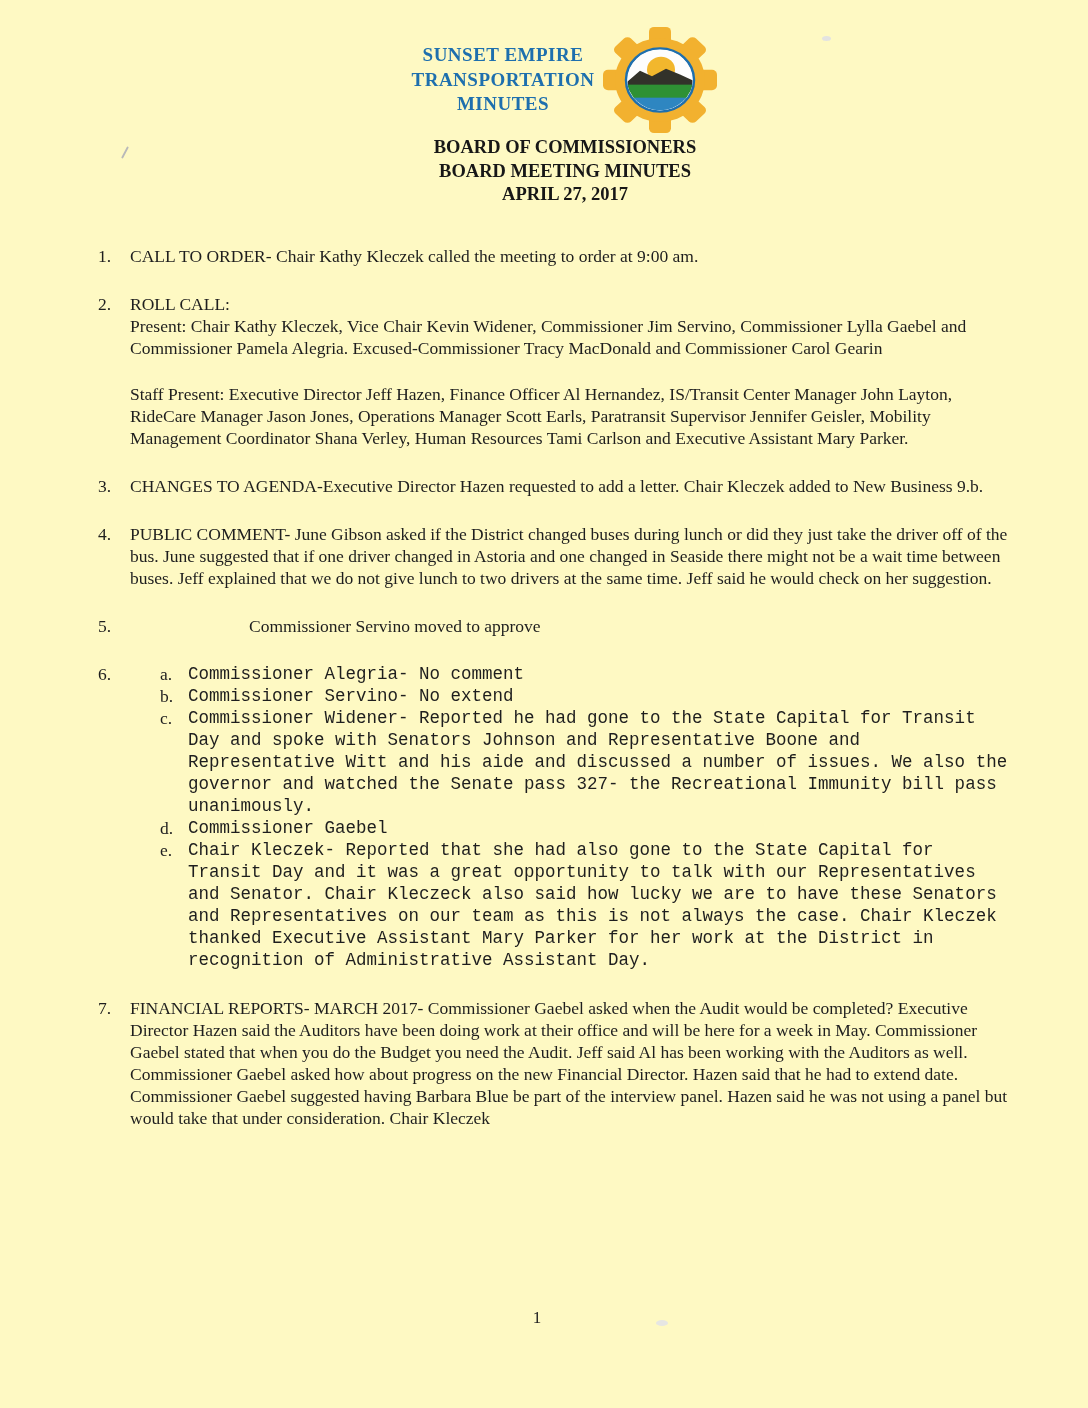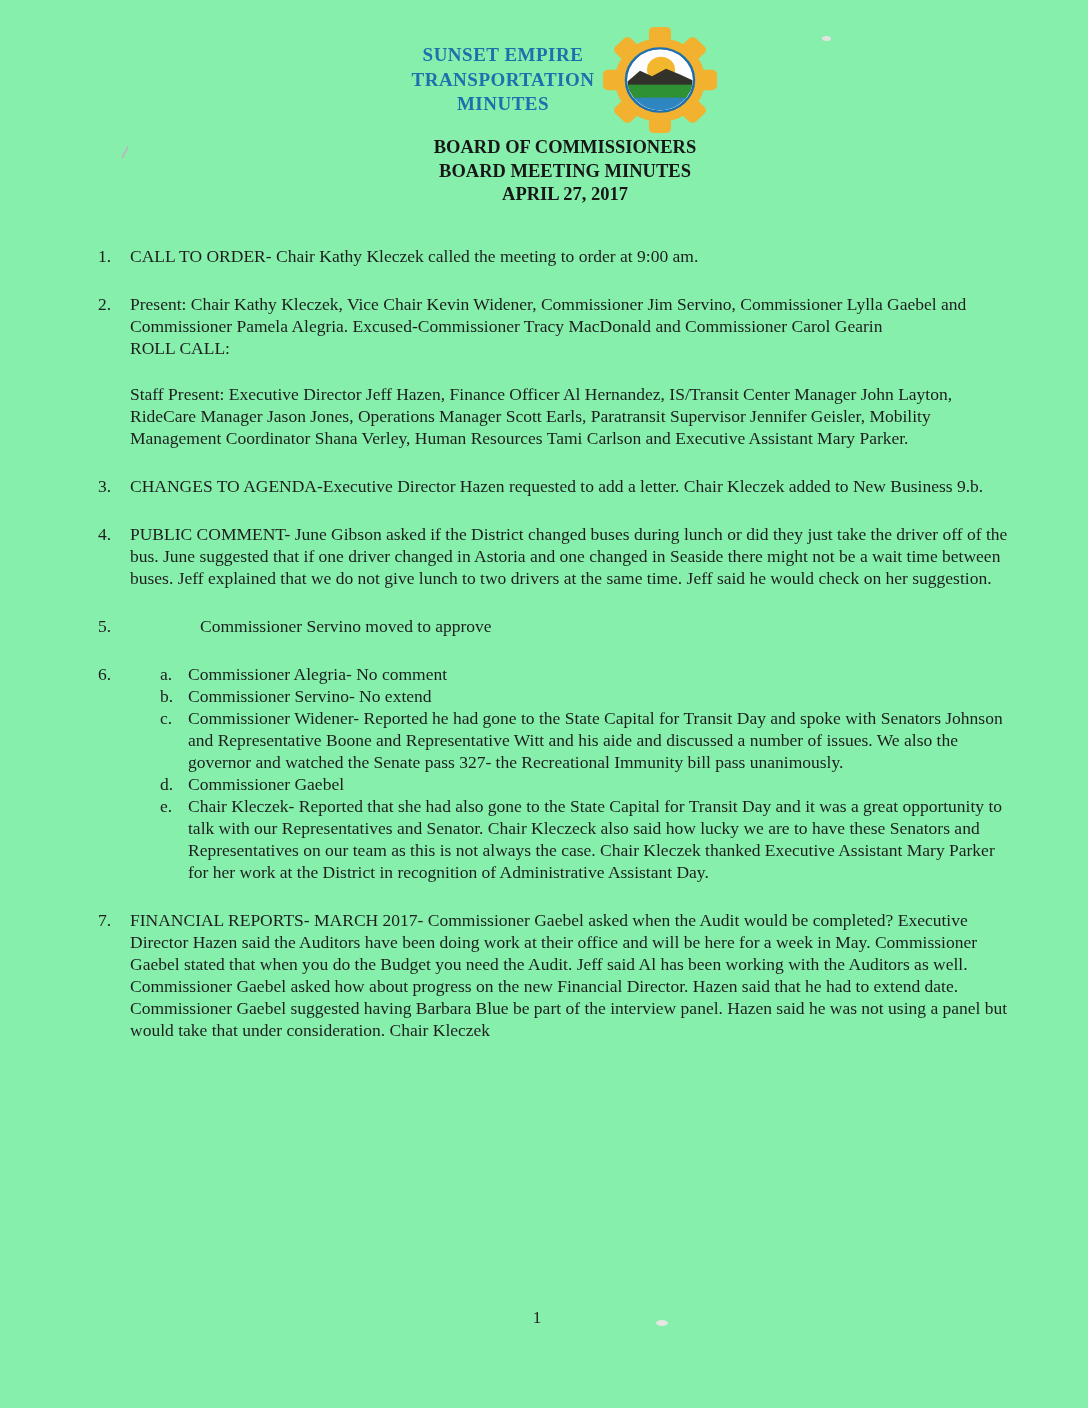--- a/index.html
+++ b/index.html
@@ -1,18 +1,18 @@
 <!DOCTYPE html>
 <html><head>
 <meta charset="utf-8">
 <style>
   html,body { margin:0; padding:0; background:#ffffff; }
   .page {
     position:relative; width:1088px; height:1408px; overflow:hidden;
-    background:#86efac; color:#1e1e1e;
+    background:#fef9c3; color:#1e1e1e;
     font-family:"Liberation Serif", serif;
   }
   
   .header { padding-top:26px; }
   .brand-row {
     display:flex; align-items:center; justify-content:center;
     gap:6px; transform:translateX(22px); height:108px;
   }
   .org-name {
     text-align:center; color:#1e6fae; font-weight:bold;
@@ -25,24 +25,24 @@
     font-weight:bold; font-size:18.5px; line-height:23.5px; color:#171717;
     margin-top:2px;
   }
   
   .content { margin-top:38px; padding:0 78px 0 98px; font-size:17.5px; line-height:22px; }
   .item { display:flex; margin-bottom:26px; }
   .item-num { width:32px; flex:0 0 auto; }
   .item-body { flex:1 1 auto; }
   .item-body p { margin:0; }
   .para-gap { margin-top:24px !important; }
-  .motion-block { margin-left:70px; }
+  .motion-block { margin-left:119px; }
   .sub-item { display:flex; margin-left:30px; }
   .sub-letter { width:28px; flex:0 0 auto; }
-  .sub-text { flex:1 1 auto; }
+  .sub-text { flex:1 1 auto;font-family:Liberation Mono, monospace; }
   
   .page-number {
     position:absolute; top:1308px; left:0; right:14px;
     text-align:center; font-size:17px; color:#222;
   }
   
   .scan-artifact { position:absolute; pointer-events:none; }
   .a1 { left:124px; top:146px; width:2px; height:13px; background:#b9b9b9; transform:rotate(28deg); border-radius:2px; }
   .a2 { left:822px; top:36px; width:9px; height:5px; background:#e3e3e1; border-radius:50%; }
   .a3 { left:656px; top:1320px; width:12px; height:6px; background:#e6e6e3; border-radius:50%; }
@@ -104,22 +104,22 @@
     <div class="item">
       <div class="item-num">1.</div>
       <div class="item-body">
           <p>CALL TO ORDER- Chair Kathy Kleczek called the meeting to order at 9:00 am.</p>
         </div>
     </div>
 
     <div class="item">
       <div class="item-num">2.</div>
       <div class="item-body">
+        <p>ROLL CALL:</p>
         <p>Present: Chair Kathy Kleczek, Vice Chair Kevin Widener, Commissioner Jim Servino, Commissioner Lylla Gaebel and Commissioner Pamela Alegria. Excused-Commissioner Tracy MacDonald and Commissioner Carol Gearin</p>
-        <p>ROLL CALL:</p>
         <p class="para-gap">Staff Present: Executive Director Jeff Hazen, Finance Officer Al Hernandez, IS/Transit Center Manager John Layton, RideCare Manager Jason Jones, Operations Manager Scott Earls, Paratransit Supervisor Jennifer Geisler, Mobility Management Coordinator Shana Verley, Human Resources Tami Carlson and Executive Assistant Mary Parker.</p>
       </div>
     </div>
 
     <div class="item">
       <div class="item-num">3.</div>
       <div class="item-body">
           <p>CHANGES TO AGENDA-Executive Director Hazen requested to add a letter. Chair Kleczek added to New Business 9.b.</p>
         </div>
     </div>

